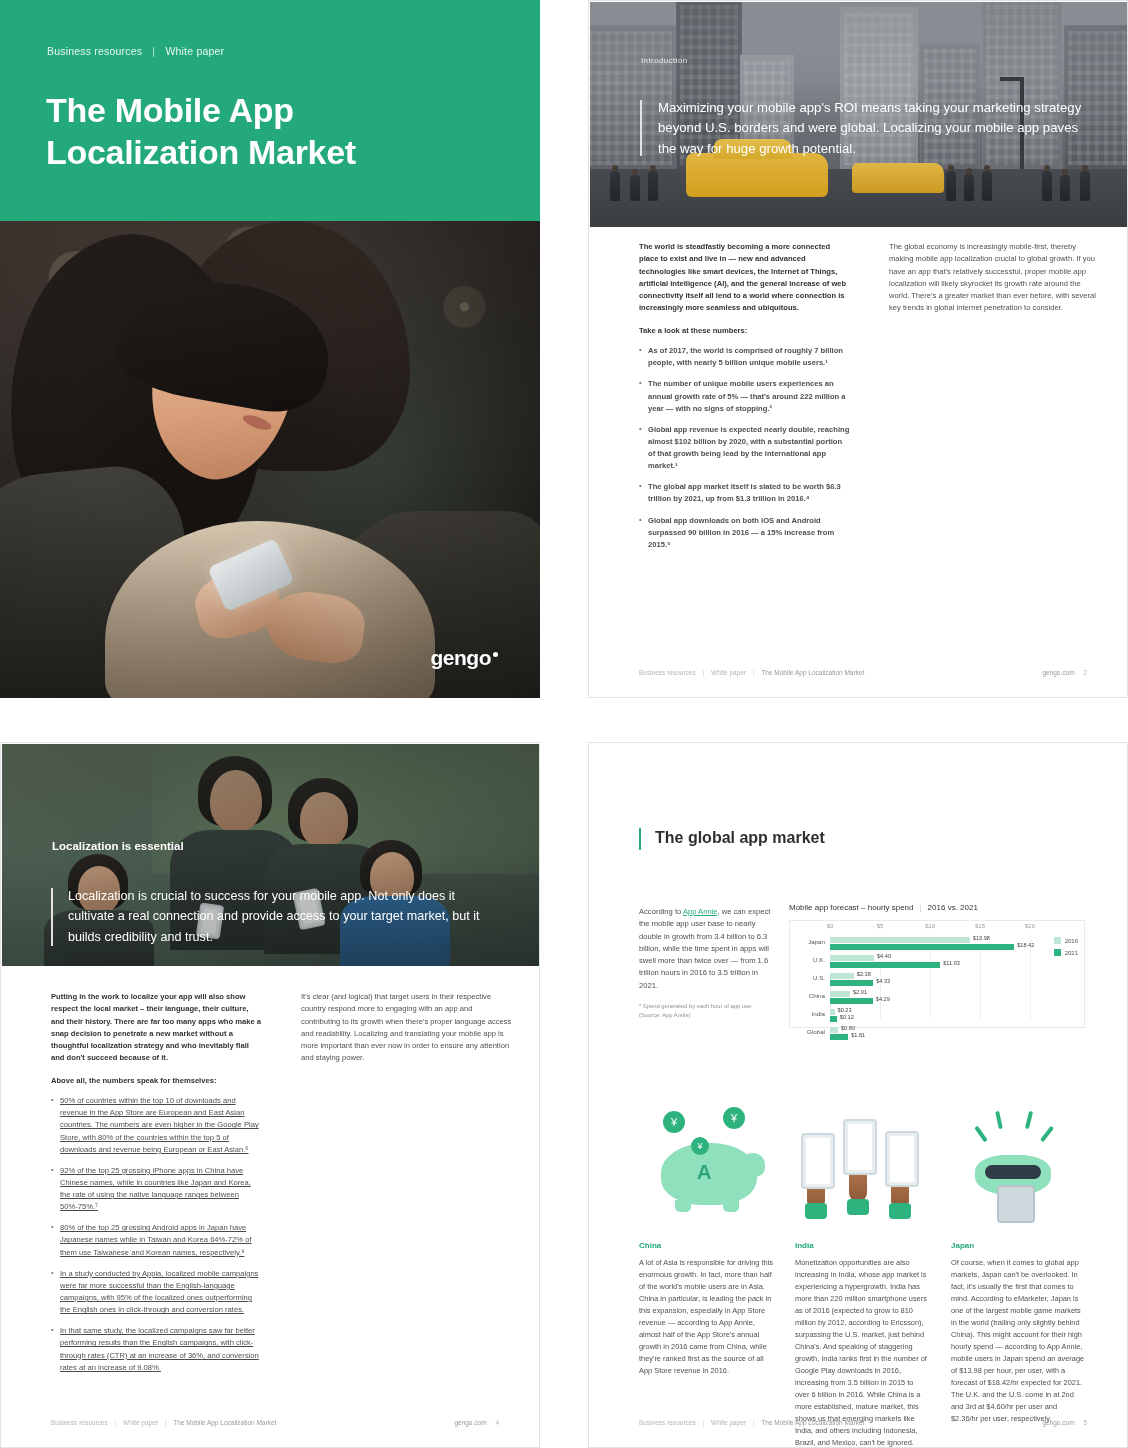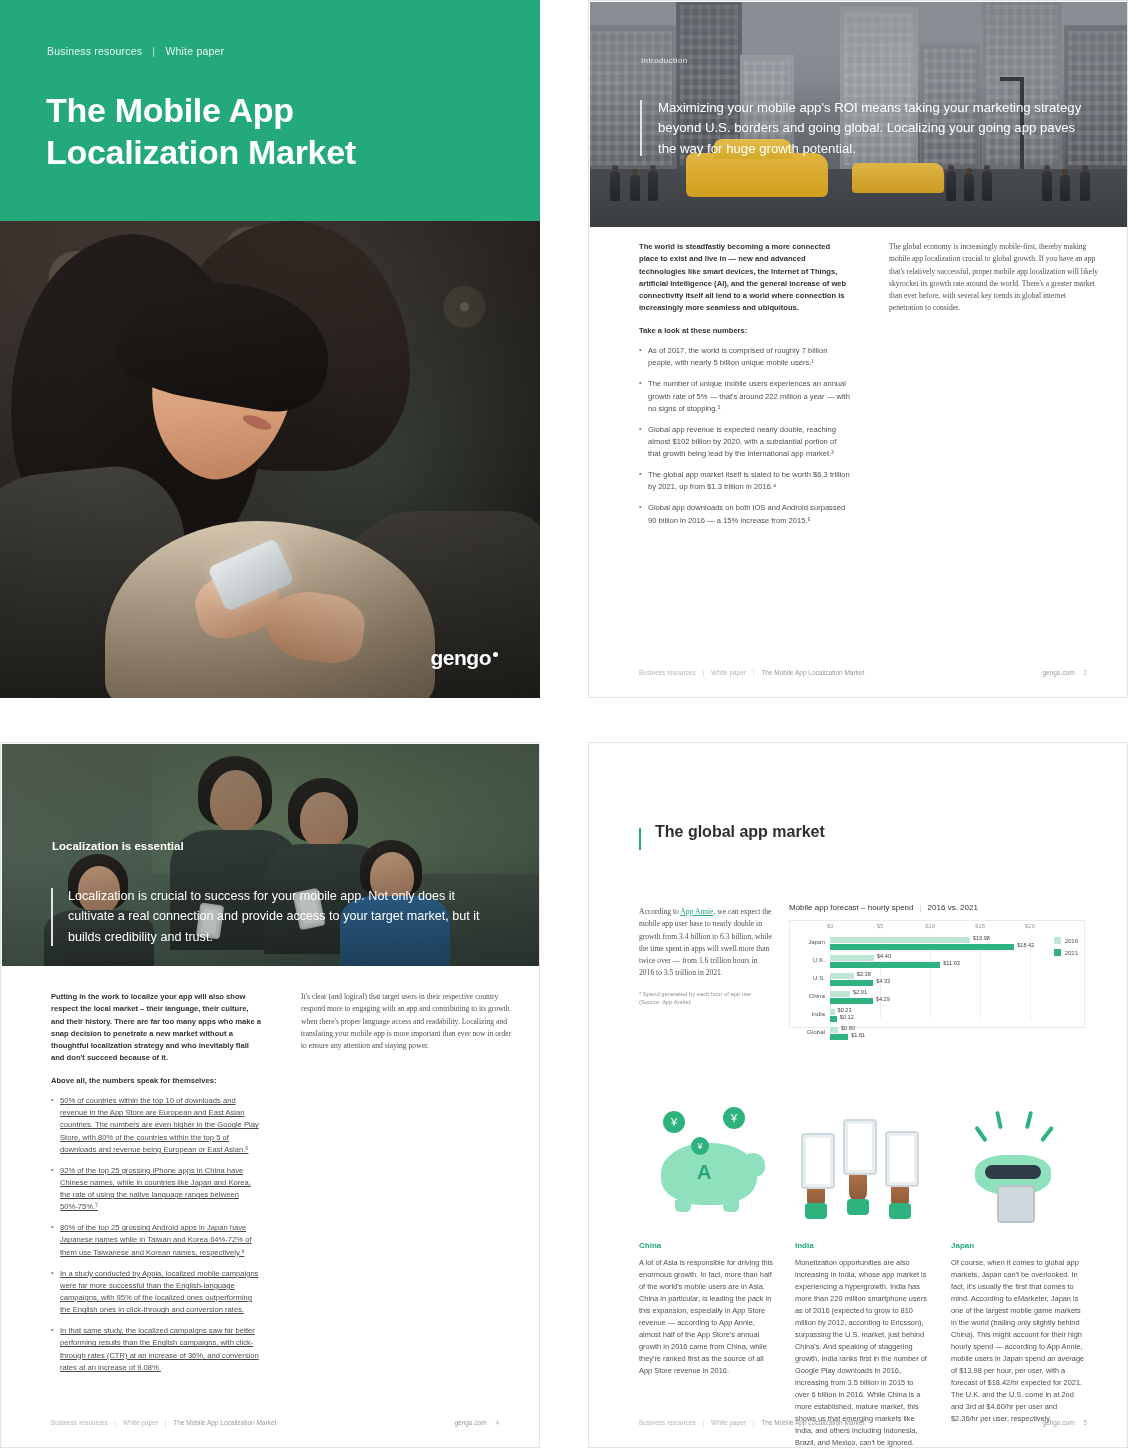--- a/index.html
+++ b/index.html
@@ -239,21 +239,21 @@
   #p2-herotext {
     position: absolute; left: 68px; top: 96px; width: 430px;
     font-size: 13.2px; line-height: 1.55; color: #ffffff;
   }
   .herobar {
     position: absolute; left: 50px; top: 98px; width: 2px; height: 56px;
     background: rgba(255,255,255,.8);
   }
   .col-left { position: absolute; left: 50px; width: 212px; }
   .col-right { position: absolute; left: 300px; width: 212px; }
-  .body-sm { font-size: 7.6px; line-height: 1.62; color: #4f4f4f; font-family: Liberation Serif, serif; }
+  .body-sm { font-size: 7.6px; line-height: 1.62; color: #4f4f4f; }
   .lead-bold { font-size: 7.6px; line-height: 1.62; font-weight: bold; color: #333; }
   ul.bul { margin: 0; padding: 0; list-style: none; }
   ul.bul li {
     position: relative; padding-left: 9px; margin-bottom: 9px;
     font-size: 7.6px; line-height: 1.6; color: #4f4f4f;
   }
   ul.bul li:before {
     content: "•"; position: absolute; left: 0; top: -1px; color: #7a7a7a;
   }
 
@@ -299,21 +299,21 @@
     font-size: 12.6px; line-height: 1.62; color: #ffffff;
   }
   .herobar3 {
     position: absolute; left: 49px; top: 144px; width: 2px; height: 58px;
     background: rgba(255,255,255,.85);
   }
 
   
   #page4 { left: 588px; top: 742px; width: 540px; height: 706px; }
   #p4-title {
-    position: absolute; left: 66px; top: 80px;
+    position: absolute; left: 66px; top: 86px;
     font-size: 16px; font-weight: bold; color: #2f2f2f;
   }
   .titlebar {
     position: absolute; left: 50px; top: 85px; width: 2px; height: 22px; background: #23a97a;
   }
   #p4-left { position: absolute; left: 50px; top: 163px; width: 135px; }
   .link { color: #23a97a; text-decoration: underline; }
   #chartbox {
     position: absolute; left: 200px; top: 160px; width: 296px;
   }
@@ -476,27 +476,27 @@
     <div class="ped" style="left:58px"></div>
     <div class="ped" style="left:356px"></div>
     <div class="ped" style="left:374px;height:27px"></div>
     <div class="ped" style="left:392px"></div>
     <div class="ped" style="left:452px"></div>
     <div class="ped" style="left:470px;height:26px"></div>
     <div class="ped" style="left:490px"></div>
     <div class="hero-scrim"></div>
     <div id="p2-introlabel">Introduction</div>
     <div class="herobar"></div>
-    <div id="p2-herotext">Maximizing your mobile app's ROI means taking your marketing strategy beyond U.S. borders and going global. Localizing your going app paves the way for huge growth potential.</div>
+    <div id="p2-herotext">Maximizing your mobile app's ROI means taking your marketing strategy beyond U.S. borders and were global. Localizing your mobile app paves the way for huge growth potential.</div>
   </div>
 
   <div class="col-left" style="top:240px;">
     <div class="lead-bold">The world is steadfastly becoming a more connected place to exist and live in — new and advanced technologies like smart devices, the Internet of Things, artificial intelligence (AI), and the general increase of web connectivity itself all lend to a world where connection is increasingly more seamless and ubiquitous.</div>
     <div class="lead-bold" style="margin-top:10px;">Take a look at these numbers:</div>
-    <ul class="bul" style="margin-top:8px;">
+    <ul class="bul" style="margin-top:8px;font-weight:bold;">
       <li>As of 2017, the world is comprised of roughly 7 billion people, with nearly 5 billion unique mobile users.¹</li>
       <li>The number of unique mobile users experiences an annual growth rate of 5% — that's around 222 million a year — with no signs of stopping.²</li>
       <li>Global app revenue is expected nearly double, reaching almost $102 billion by 2020, with a substantial portion of that growth being lead by the international app market.³</li>
       <li>The global app market itself is slated to be worth $6.3 trillion by 2021, up from $1.3 trillion in 2016.⁴</li>
       <li>Global app downloads on both iOS and Android surpassed 90 billion in 2016 — a 15% increase from 2015.⁵</li>
     </ul>
   </div>
   <div class="col-right" style="top:240px;">
     <div class="body-sm">The global economy is increasingly mobile-first, thereby making mobile app localization crucial to global growth. If you have an app that's relatively successful, proper mobile app localization will likely skyrocket its growth rate around the world. There's a greater market than ever before, with several key trends in global internet penetration to consider.</div>
   </div>

